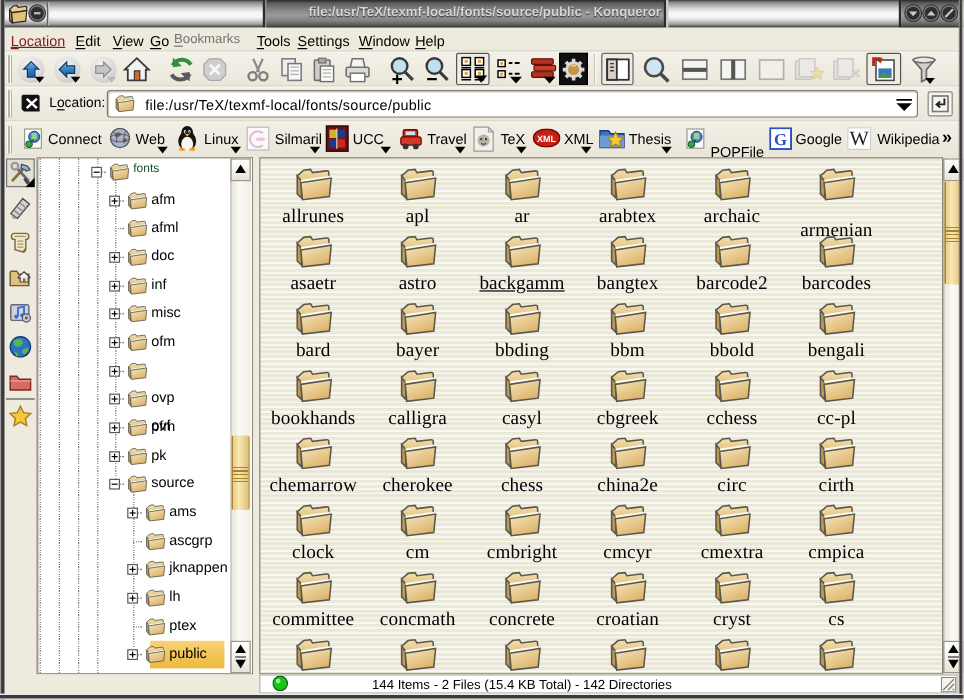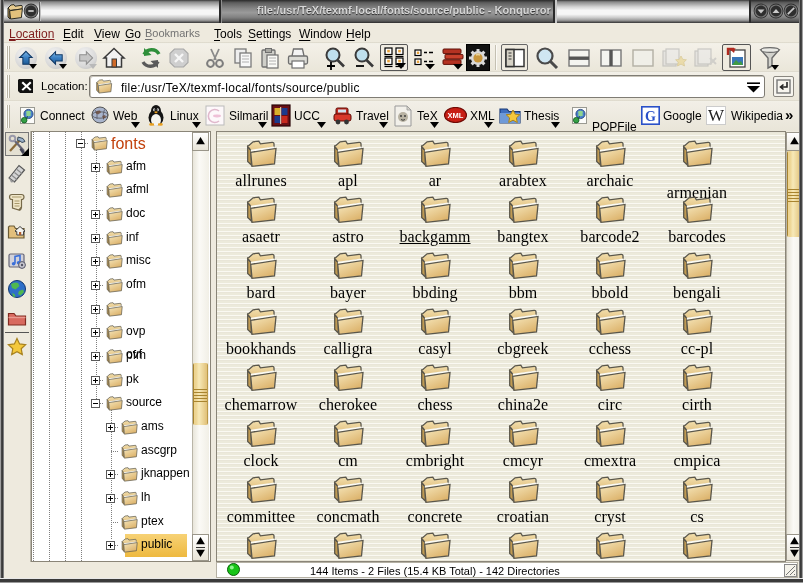--- a/index.html
+++ b/index.html
@@ -442,21 +442,21 @@
 <div class="abs" style="left:65px;top:132px;width:1px;height:429px;background:repeating-linear-gradient(180deg,#7f7f7f 0 1px,transparent 1px 2px);"></div>
 <div class="abs" style="left:81px;top:132px;width:1px;height:429px;background:repeating-linear-gradient(180deg,#7f7f7f 0 1px,transparent 1px 2px);"></div>
 <div class="abs" style="left:96px;top:148.0px;width:1px;height:260.37px;background:repeating-linear-gradient(180deg,#7f7f7f 0 1px,transparent 1px 2px);"></div>
 <div class="abs" style="left:111px;top:408px;width:1px;height:132px;background:repeating-linear-gradient(180deg,#7f7f7f 0 1px,transparent 1px 2px);"></div>
 <div class="abs" style="left:81px;top:143.0px;width:8px;height:1px;background:repeating-linear-gradient(90deg,#7f7f7f 0 1px,transparent 1px 2px);"></div>
 <div class="abs" style="left:76px;top:139.0px;width:9px;height:9px;background:#fff;border:1px solid #5a5a5a;"></div>
 <div class="abs" style="left:78px;top:143.0px;width:5px;height:1px;background:#000;"></div>
 <svg class="abs" style="left:90px;top:135.0px" width="19" height="16" viewBox="0 0 34 30">
     <use href="#fol"></use>
   </svg>
-<div class="abs" style="left:111px;top:135.0px;font-size:16px;color:#c2410c;">fonts</div>
+<div class="abs" style="left:111px;top:135.0px;font-size:10px;color:#14532d;">fonts</div>
 <div class="abs" style="left:96px;top:166.7px;width:8px;height:1px;background:repeating-linear-gradient(90deg,#7f7f7f 0 1px,transparent 1px 2px);"></div>
 <div class="abs" style="left:91px;top:162.7px;width:9px;height:9px;background:#fff;border:1px solid #5a5a5a;"></div>
 <div class="abs" style="left:93px;top:166.7px;width:5px;height:1px;background:#000;"></div>
 <div class="abs" style="left:95px;top:164.7px;width:1px;height:5px;background:#000;"></div>
 <svg class="abs" style="left:105px;top:158.7px" width="19" height="16" viewBox="0 0 34 30">
     <use href="#fol"></use>
   </svg>
 <div class="abs" style="left:126px;top:158.7px;font-size:12px;color:#000;">afm</div>
 <div class="abs" style="left:96px;top:190.3px;width:8px;height:1px;background:repeating-linear-gradient(90deg,#7f7f7f 0 1px,transparent 1px 2px);"></div>
 <svg class="abs" style="left:105px;top:182.3px" width="19" height="16" viewBox="0 0 34 30">

